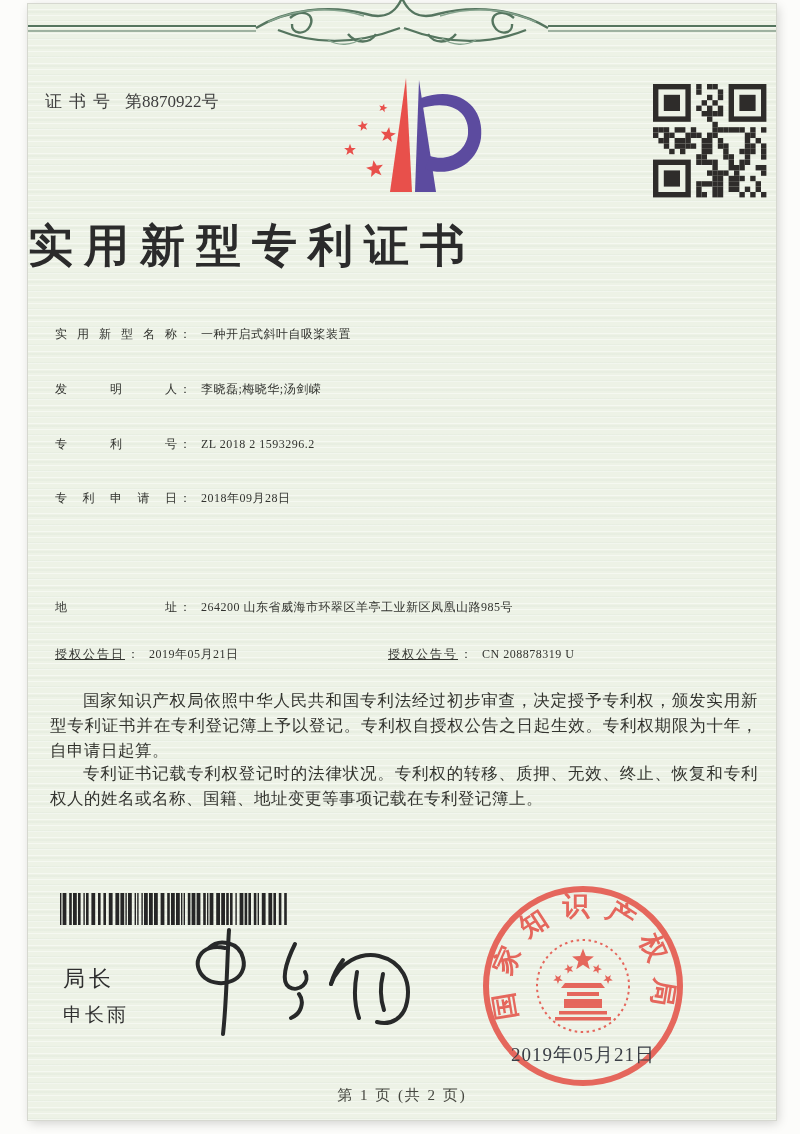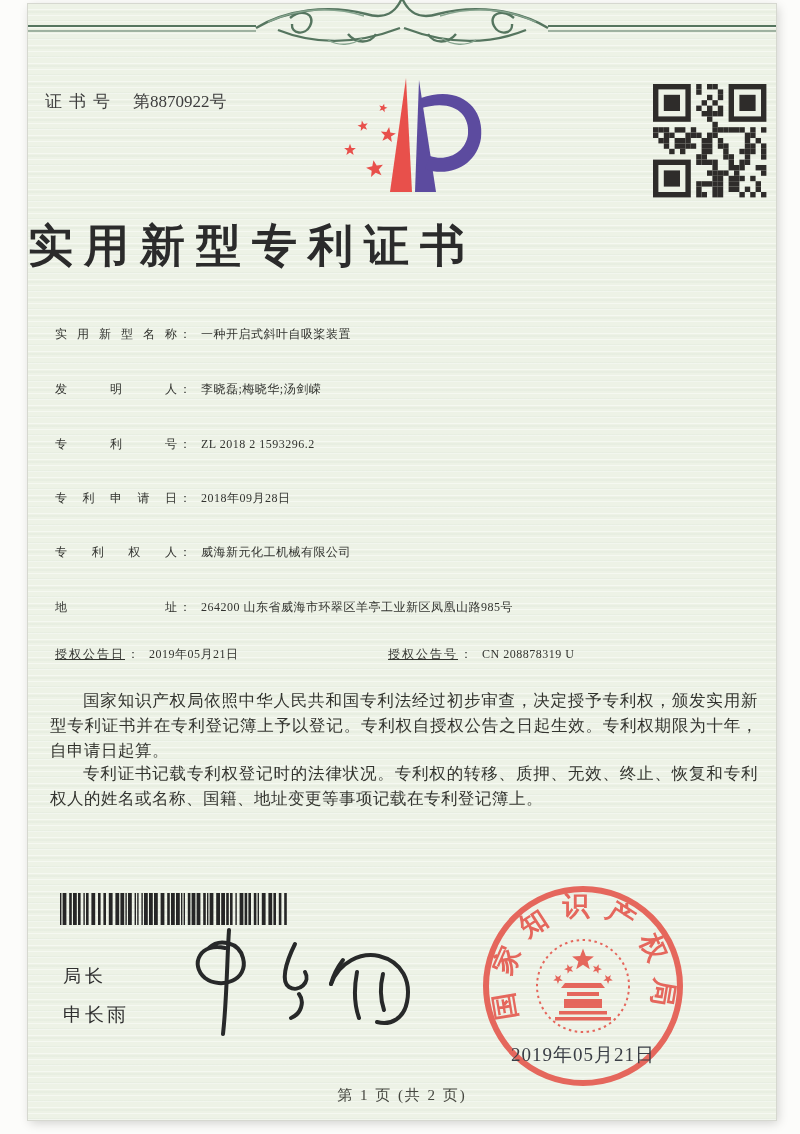--- a/index.html
+++ b/index.html
@@ -12,36 +12,36 @@
     position:absolute;left:28px;top:4px;width:748px;height:1116px;
     background:
       repeating-linear-gradient(0deg, rgba(255,255,255,.45) 0 1px, rgba(0,0,0,0) 1px 6px),
       repeating-linear-gradient(0deg, rgba(150,175,150,.06) 0 2px, rgba(0,0,0,0) 2px 9px),
       #edf2e6;
     box-shadow:0 0 0 1px #d6d8d0, 2px 3px 10px rgba(0,0,0,.18);
   }
   .abs{position:absolute;}
   
   #cert-no{left:17px;top:86px;font-size:17px;color:#3c3c3c;}
-  #cert-no .lbl{letter-spacing:7px;margin-right:16px;}
+  #cert-no .lbl{letter-spacing:7px;margin-right:8px;}
   #title{left:0;top:212px;width:100%;font-size:45px;font-weight:600;
          color:#2b2b2b;letter-spacing:11px;}
   
   .row{left:27px;width:700px;font-size:12px;color:#32332f;white-space:nowrap;}
   .row .flabel{display:inline-block;width:122px;text-align:justify;text-align-last:justify;
                vertical-align:top;}
   .row .colon{display:inline-block;margin:0 10px 0 2px;}
   .row .fvalue{letter-spacing:.5px;}
   .gcol{position:absolute;top:0;white-space:nowrap;}
   .gcol .flabel2{letter-spacing:2px;text-decoration:underline;}
   
   .para{left:22px;width:708px;font-size:16.5px;line-height:25px;color:#33342f;
         text-align:justify;text-indent:2em;letter-spacing:.5px;}
   
-  #director-label{left:35px;top:960px;font-size:18px;color:#2f2f2f;letter-spacing:4px;}
+  #director-label{left:35px;top:960px;font-size:22px;color:#2f2f2f;letter-spacing:4px;}
   #director-name{left:35px;top:998px;font-size:19px;color:#2f2f2f;letter-spacing:3px;text-align:right;}
   #seal-date{left:455px;top:1038px;width:200px;text-align:center;font-size:19px;
              color:#3a3e46;letter-spacing:1px;}
   #footer{left:0;top:1082px;width:100%;text-align:center;font-size:15px;color:#45463f;
           letter-spacing:2px;font-family:Liberation Serif, serif;}
   svg{display:block;}
 </style>
 </head>
 <body>
 
@@ -239,23 +239,20 @@
   </div>
   <div class="abs row" style="top:377px">
     <span class="flabel">发明人</span><span class="colon">：</span><span class="fvalue">李晓磊;梅晓华;汤剑嵘</span>
   </div>
   <div class="abs row" style="top:432px">
     <span class="flabel">专利号</span><span class="colon">：</span><span class="fvalue">ZL 2018 2 1593296.2</span>
   </div>
   <div class="abs row" style="top:486px">
     <span class="flabel">专利申请日</span><span class="colon">：</span><span class="fvalue">2018年09月28日</span>
   </div>
-  <div class="abs row" style="top:540px">
-    <span class="flabel">专利权人</span><span class="colon">：</span><span class="fvalue">威海新元化工机械有限公司</span>
-  </div>
   <div class="abs row" style="top:595px">
     <span class="flabel">地址</span><span class="colon">：</span><span class="fvalue">264200 山东省威海市环翠区羊亭工业新区凤凰山路985号</span>
   </div>
   <div class="abs row" style="top:642px">
     <span class="gcol" style="left:0">
       <span class="flabel2">授权公告日</span><span class="colon">：</span><span class="fvalue">2019年05月21日</span>
     </span>
     <span class="gcol" style="left:333px">
       <span class="flabel2">授权公告号</span><span class="colon">：</span><span class="fvalue">CN 208878319 U</span>
     </span>

